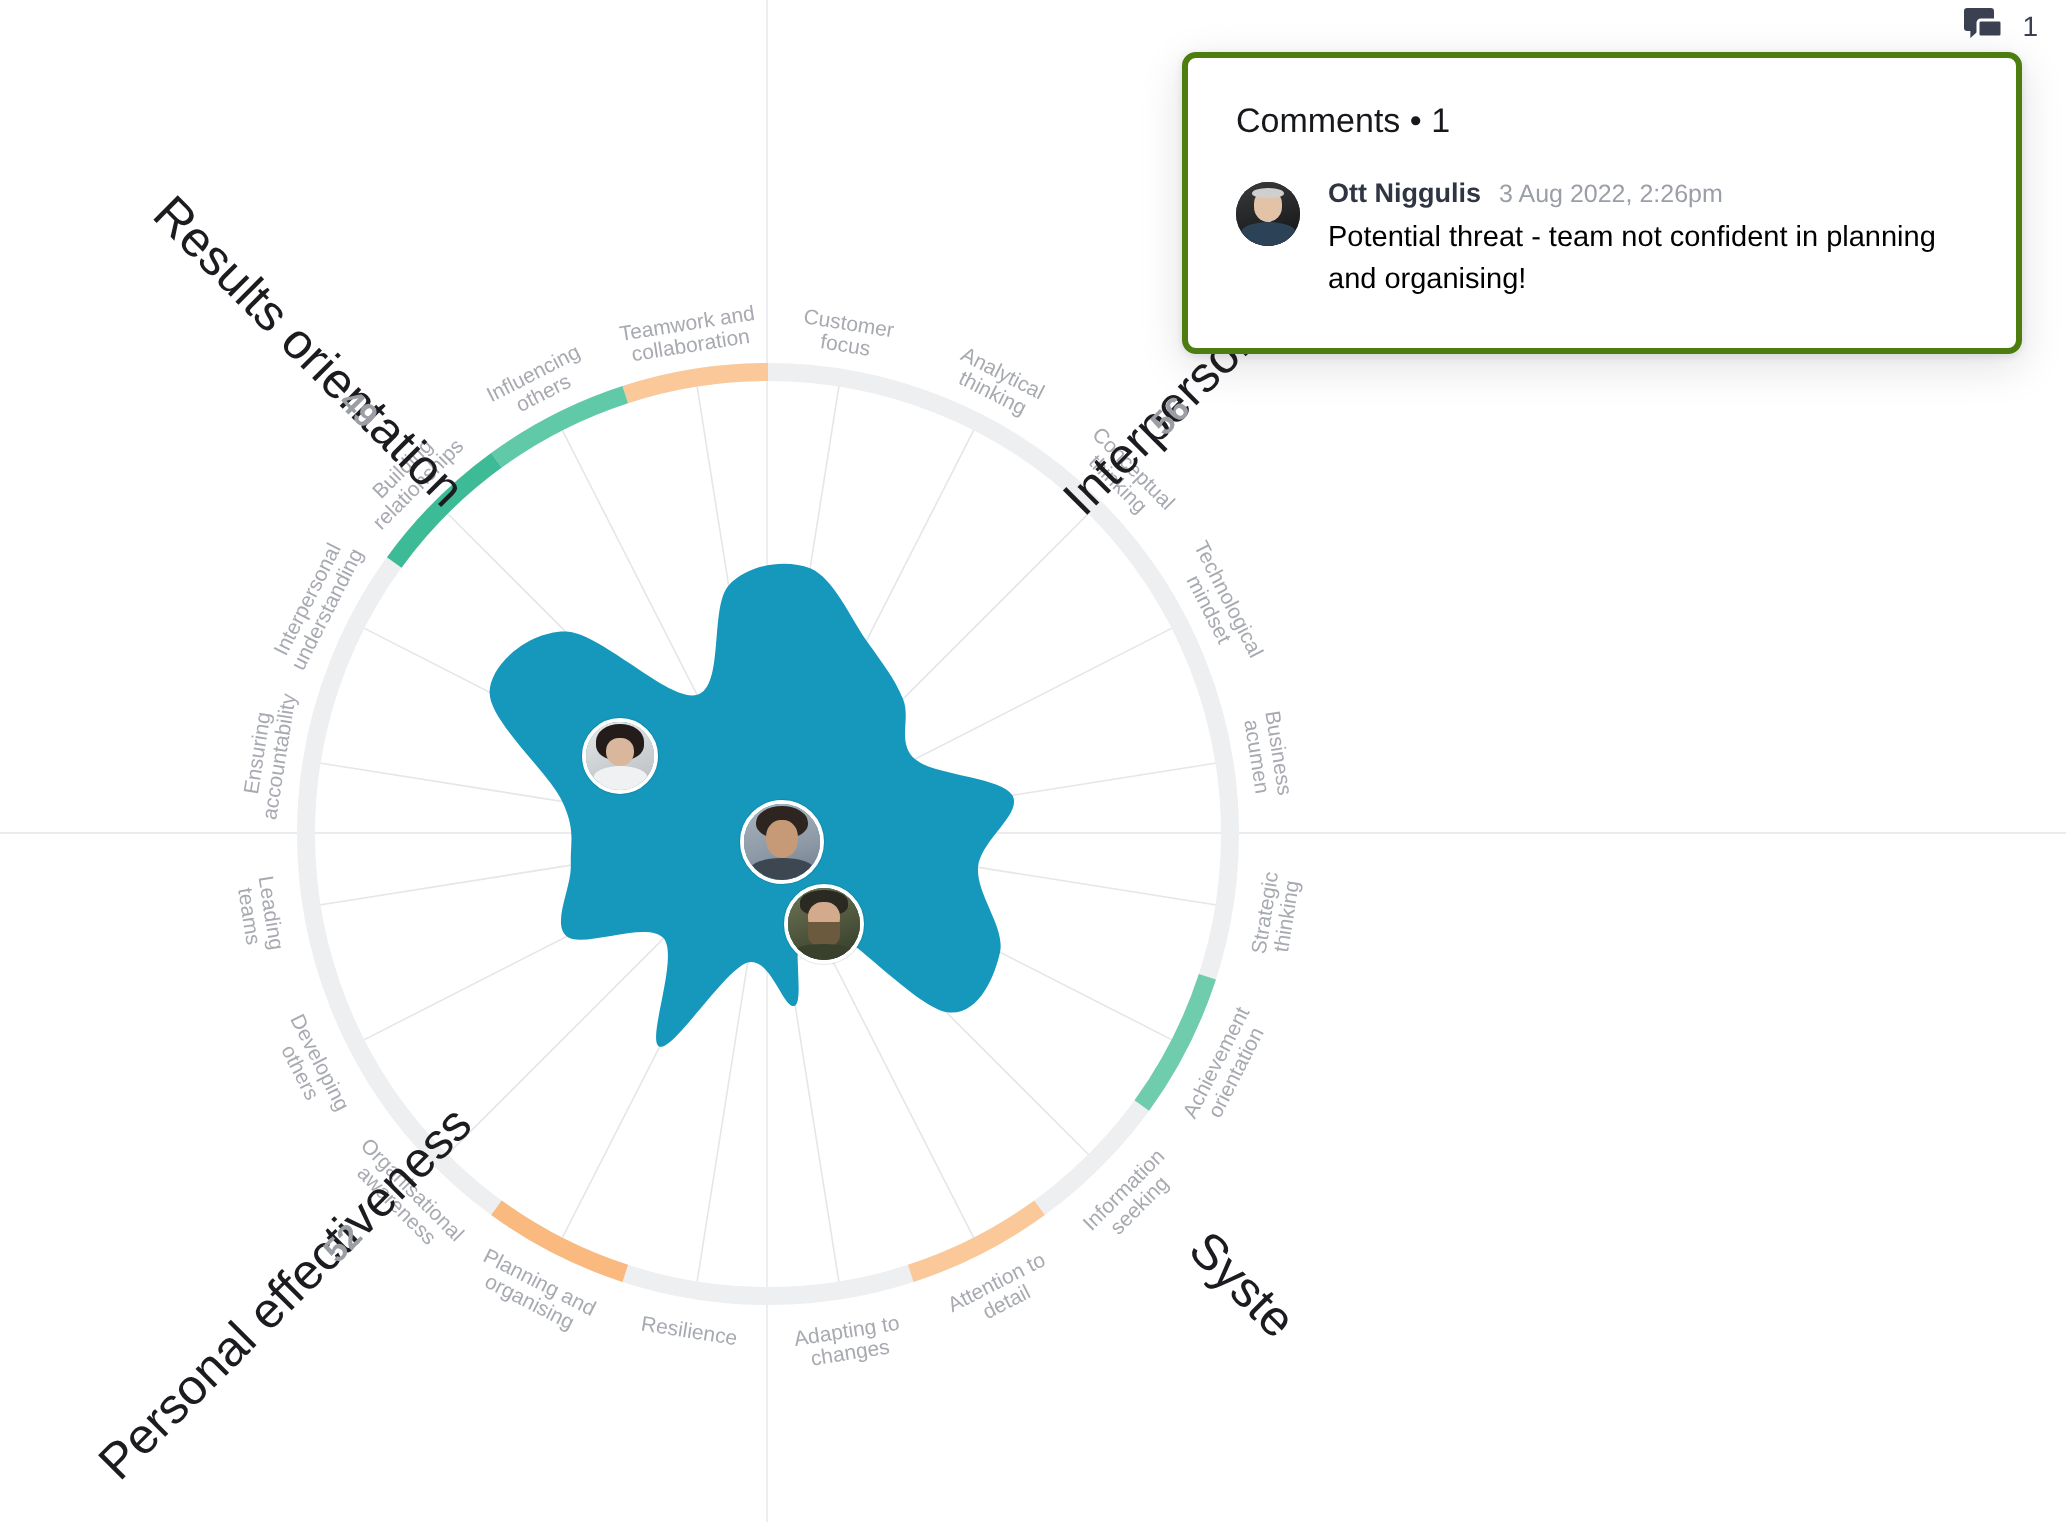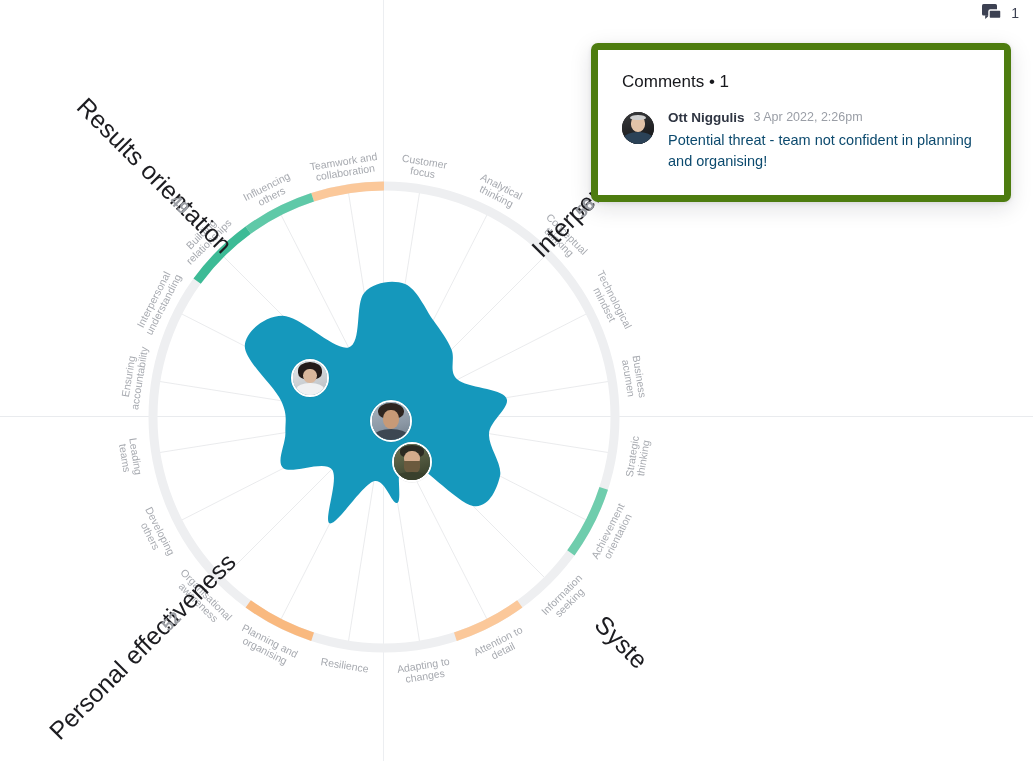--- a/index.html
+++ b/index.html
@@ -62,40 +62,40 @@
   #comment-indicator {
     position: absolute; right: 14px; top: 4px;
     display: flex; align-items: center; gap: 7px; cursor: pointer;
   }
   #comment-indicator .cnt {
     font-size: 14px; color: #3c4152; font-weight: 400;
   }
 
   
   #comments-panel {
-    position: absolute; left: 591px; top: 43px; width: 420px;
+    position: absolute; left: 591px; top: 26px; width: 420px;
     background: #ffffff; border-radius: 7px;
     box-shadow: 0 1px 4px rgba(20,24,40,.10), 0 6px 22px rgba(20,24,40,.13);
-    border: 7px solid #4d7c0f;
+    border: 3px solid #4d7c0f;
     overflow: hidden;
   }
   .cm-head {
     padding: 22px 24px 4px 24px;
     font-size: 17px; color: #17181c; font-weight: 400;
   }
   .cm-body { padding: 14px 24px 22px 24px; display: flex; gap: 14px; }
   .cm-avatar {
     width: 32px; height: 32px; min-width: 32px; border-radius: 50%;
     overflow: hidden; margin-top: 2px;
   }
   .cm-content { flex: 1; }
-  .cm-meta { display: flex; align-items: flex-start; gap: 9px; margin-bottom: 5px; }
+  .cm-meta { display: flex; align-items: center; gap: 9px; margin-bottom: 5px; }
   .cm-author { font-size: 13.5px; color: #2f3542; font-weight: 700; }
   .cm-date   { font-size: 12.5px; color: #9a9ea6; }
-  .cm-text   { font-size: 14.5px; color: #0c4a6e; line-height: 1.47; }
+  .cm-text   { font-size: 14.5px; color: #000000; line-height: 1.47; }
 
   .cm-foot {
     border-top: 1px solid #eff0f2;
     padding: 16px 24px; display: flex; gap: 14px; align-items: center;
   }
   .cm-input {
     flex: 1; height: 36px; border: 1px solid #e2e4e8; border-radius: 5px;
     padding: 0 14px; font-size: 13.5px; color: #2b2f38;
     font-family: "Liberation Sans", sans-serif; outline: none; background:#fff;
   }
@@ -222,21 +222,21 @@
         <div class="av-face" style="background:#1b1c1e">
           <div class="f-bg" style="background:linear-gradient(165deg,#3a3b3d 0%,#1d1e20 70%,#121314 100%)"></div>
           <div class="f-skin" style="left:27%;top:14%;width:46%;height:50%;background:#e2c3a8"></div>
           <div class="f-hair" style="left:24%;top:8%;width:52%;height:18%;background:#cfcfcf"></div>
           <div class="f-body" style="width:86%;height:36%;background:#2b4257"></div>
         </div>
       </div>
       <div class="cm-content">
         <div class="cm-meta">
           <span class="cm-author">Ott Niggulis</span>
-          <span class="cm-date">3 Apr 2022, 2:26pm</span>
+          <span class="cm-date">3 Aug 2022, 2:26pm</span>
         </div>
         <div class="cm-text">Potential threat - team not confident in planning and organising!</div>
       </div>
     </div>
 
   </div>
 
 </div>
 
 </body></html>

